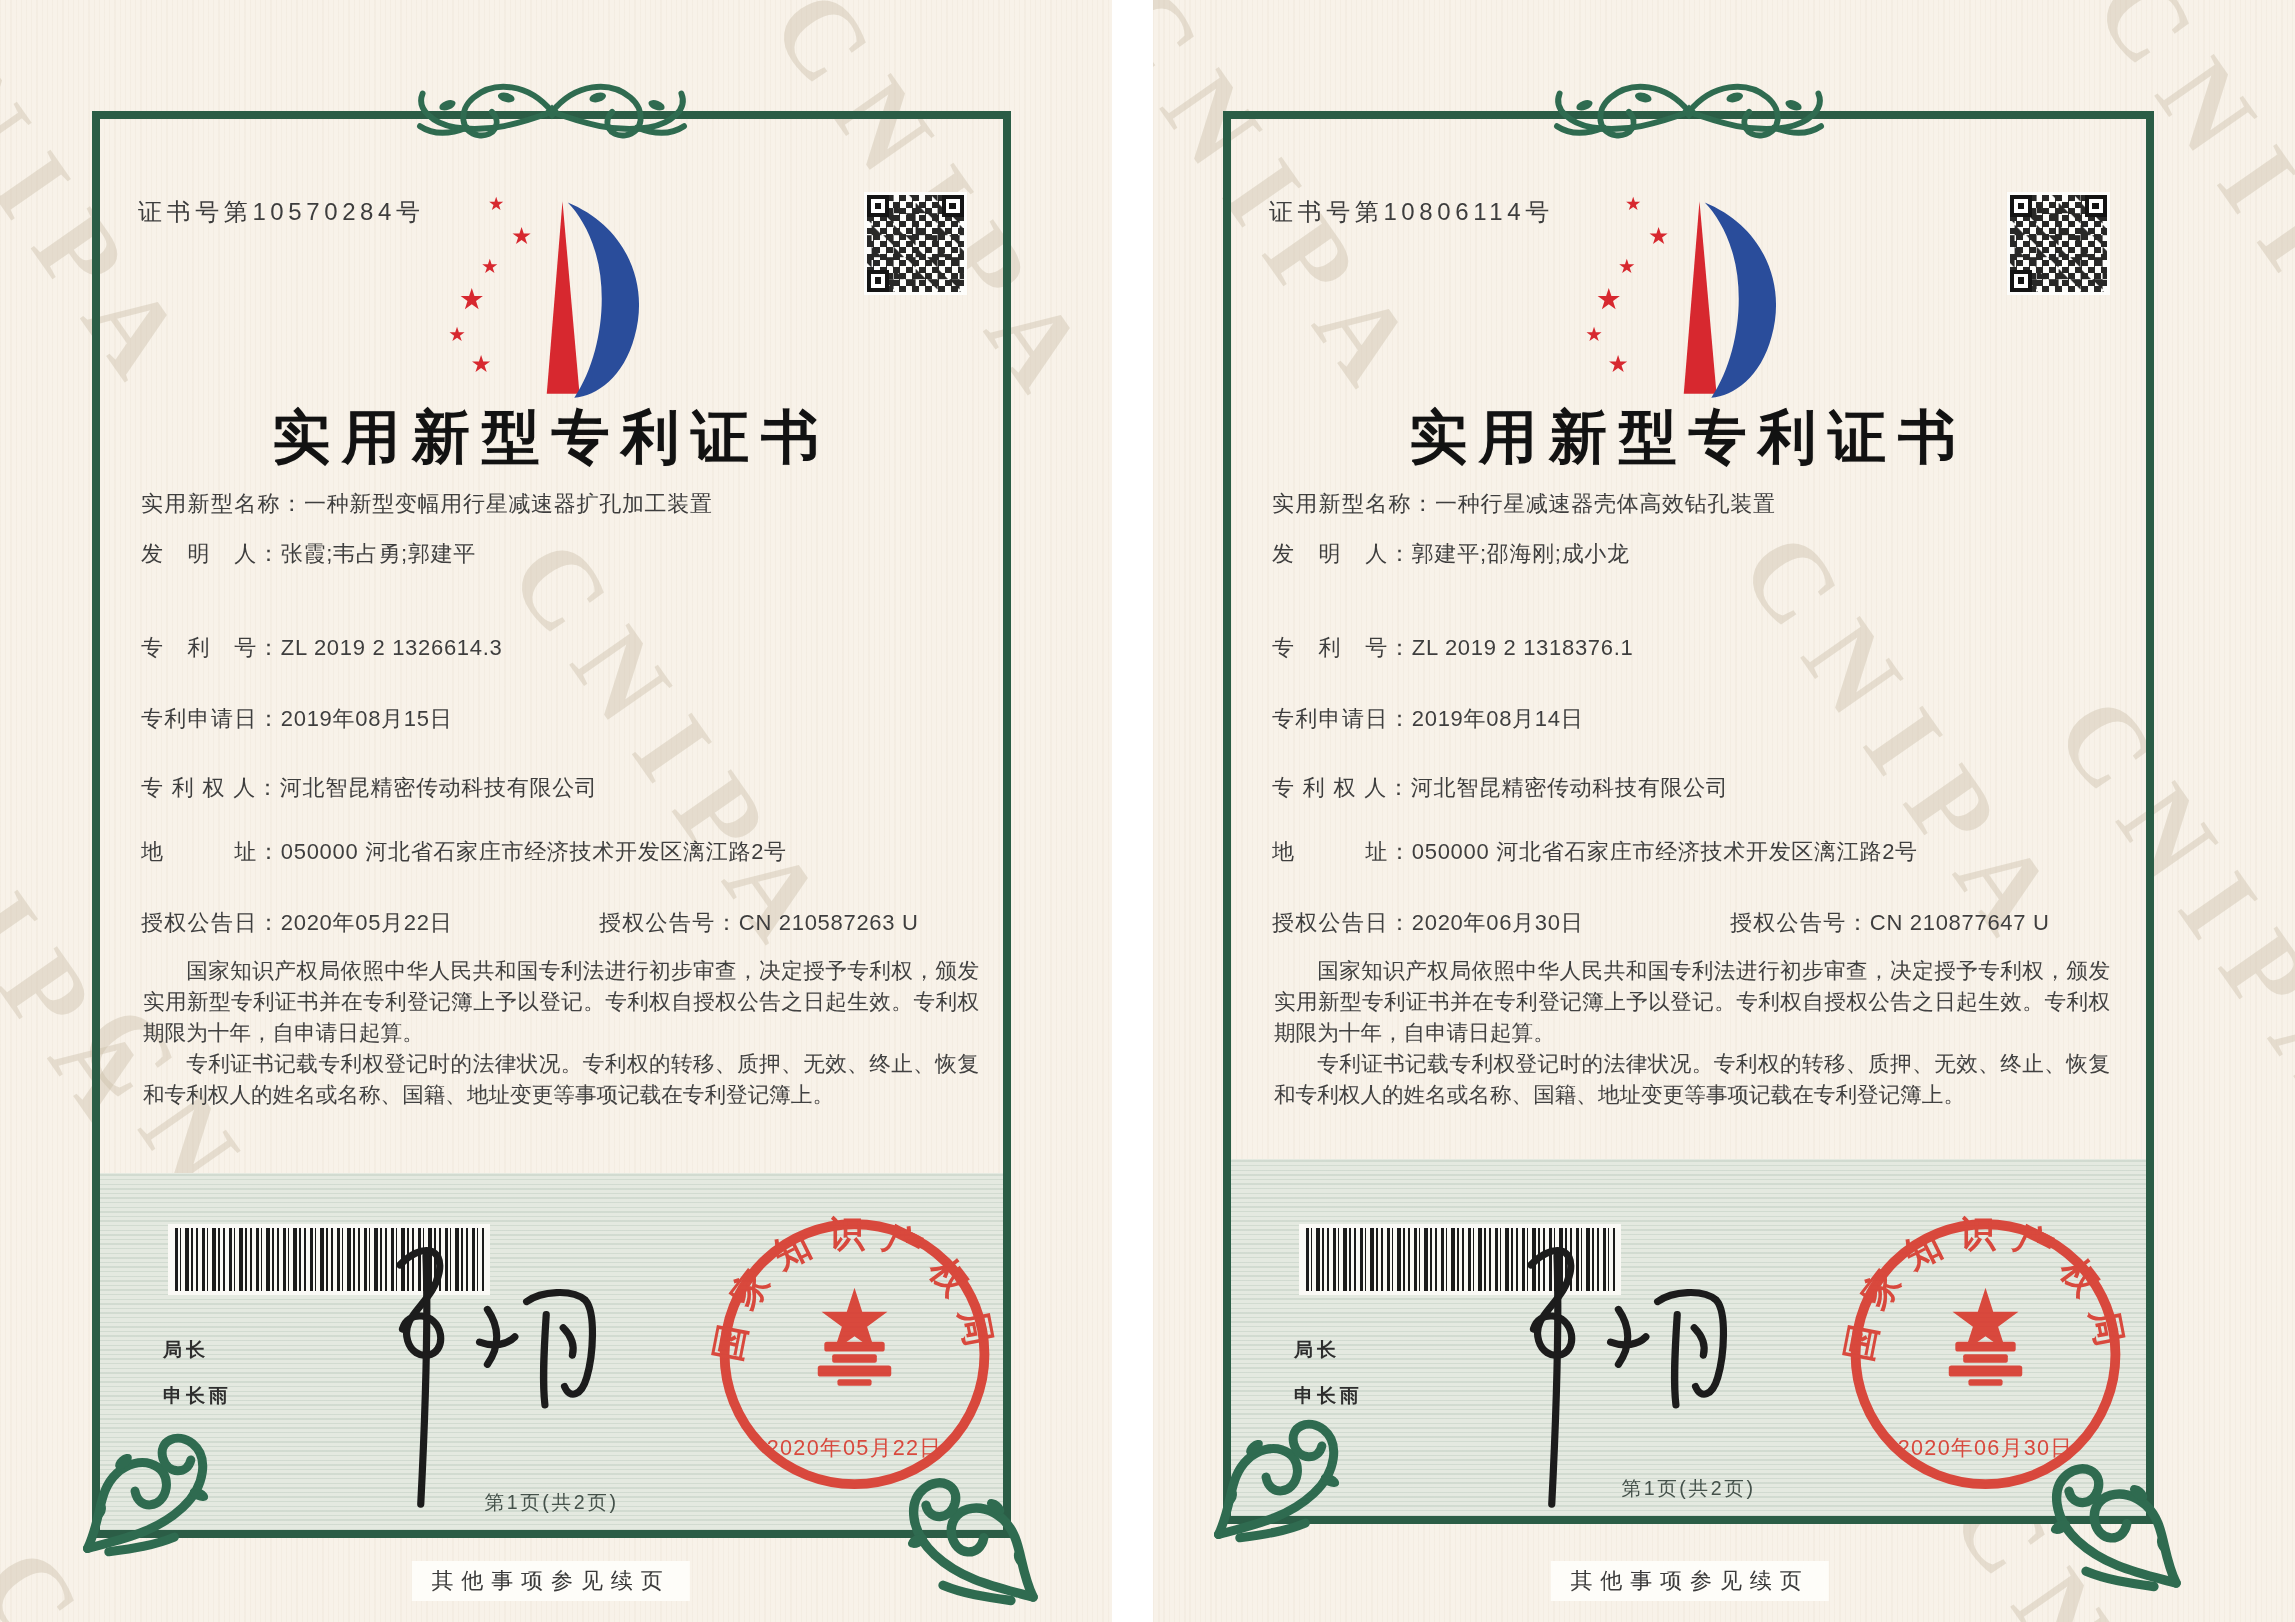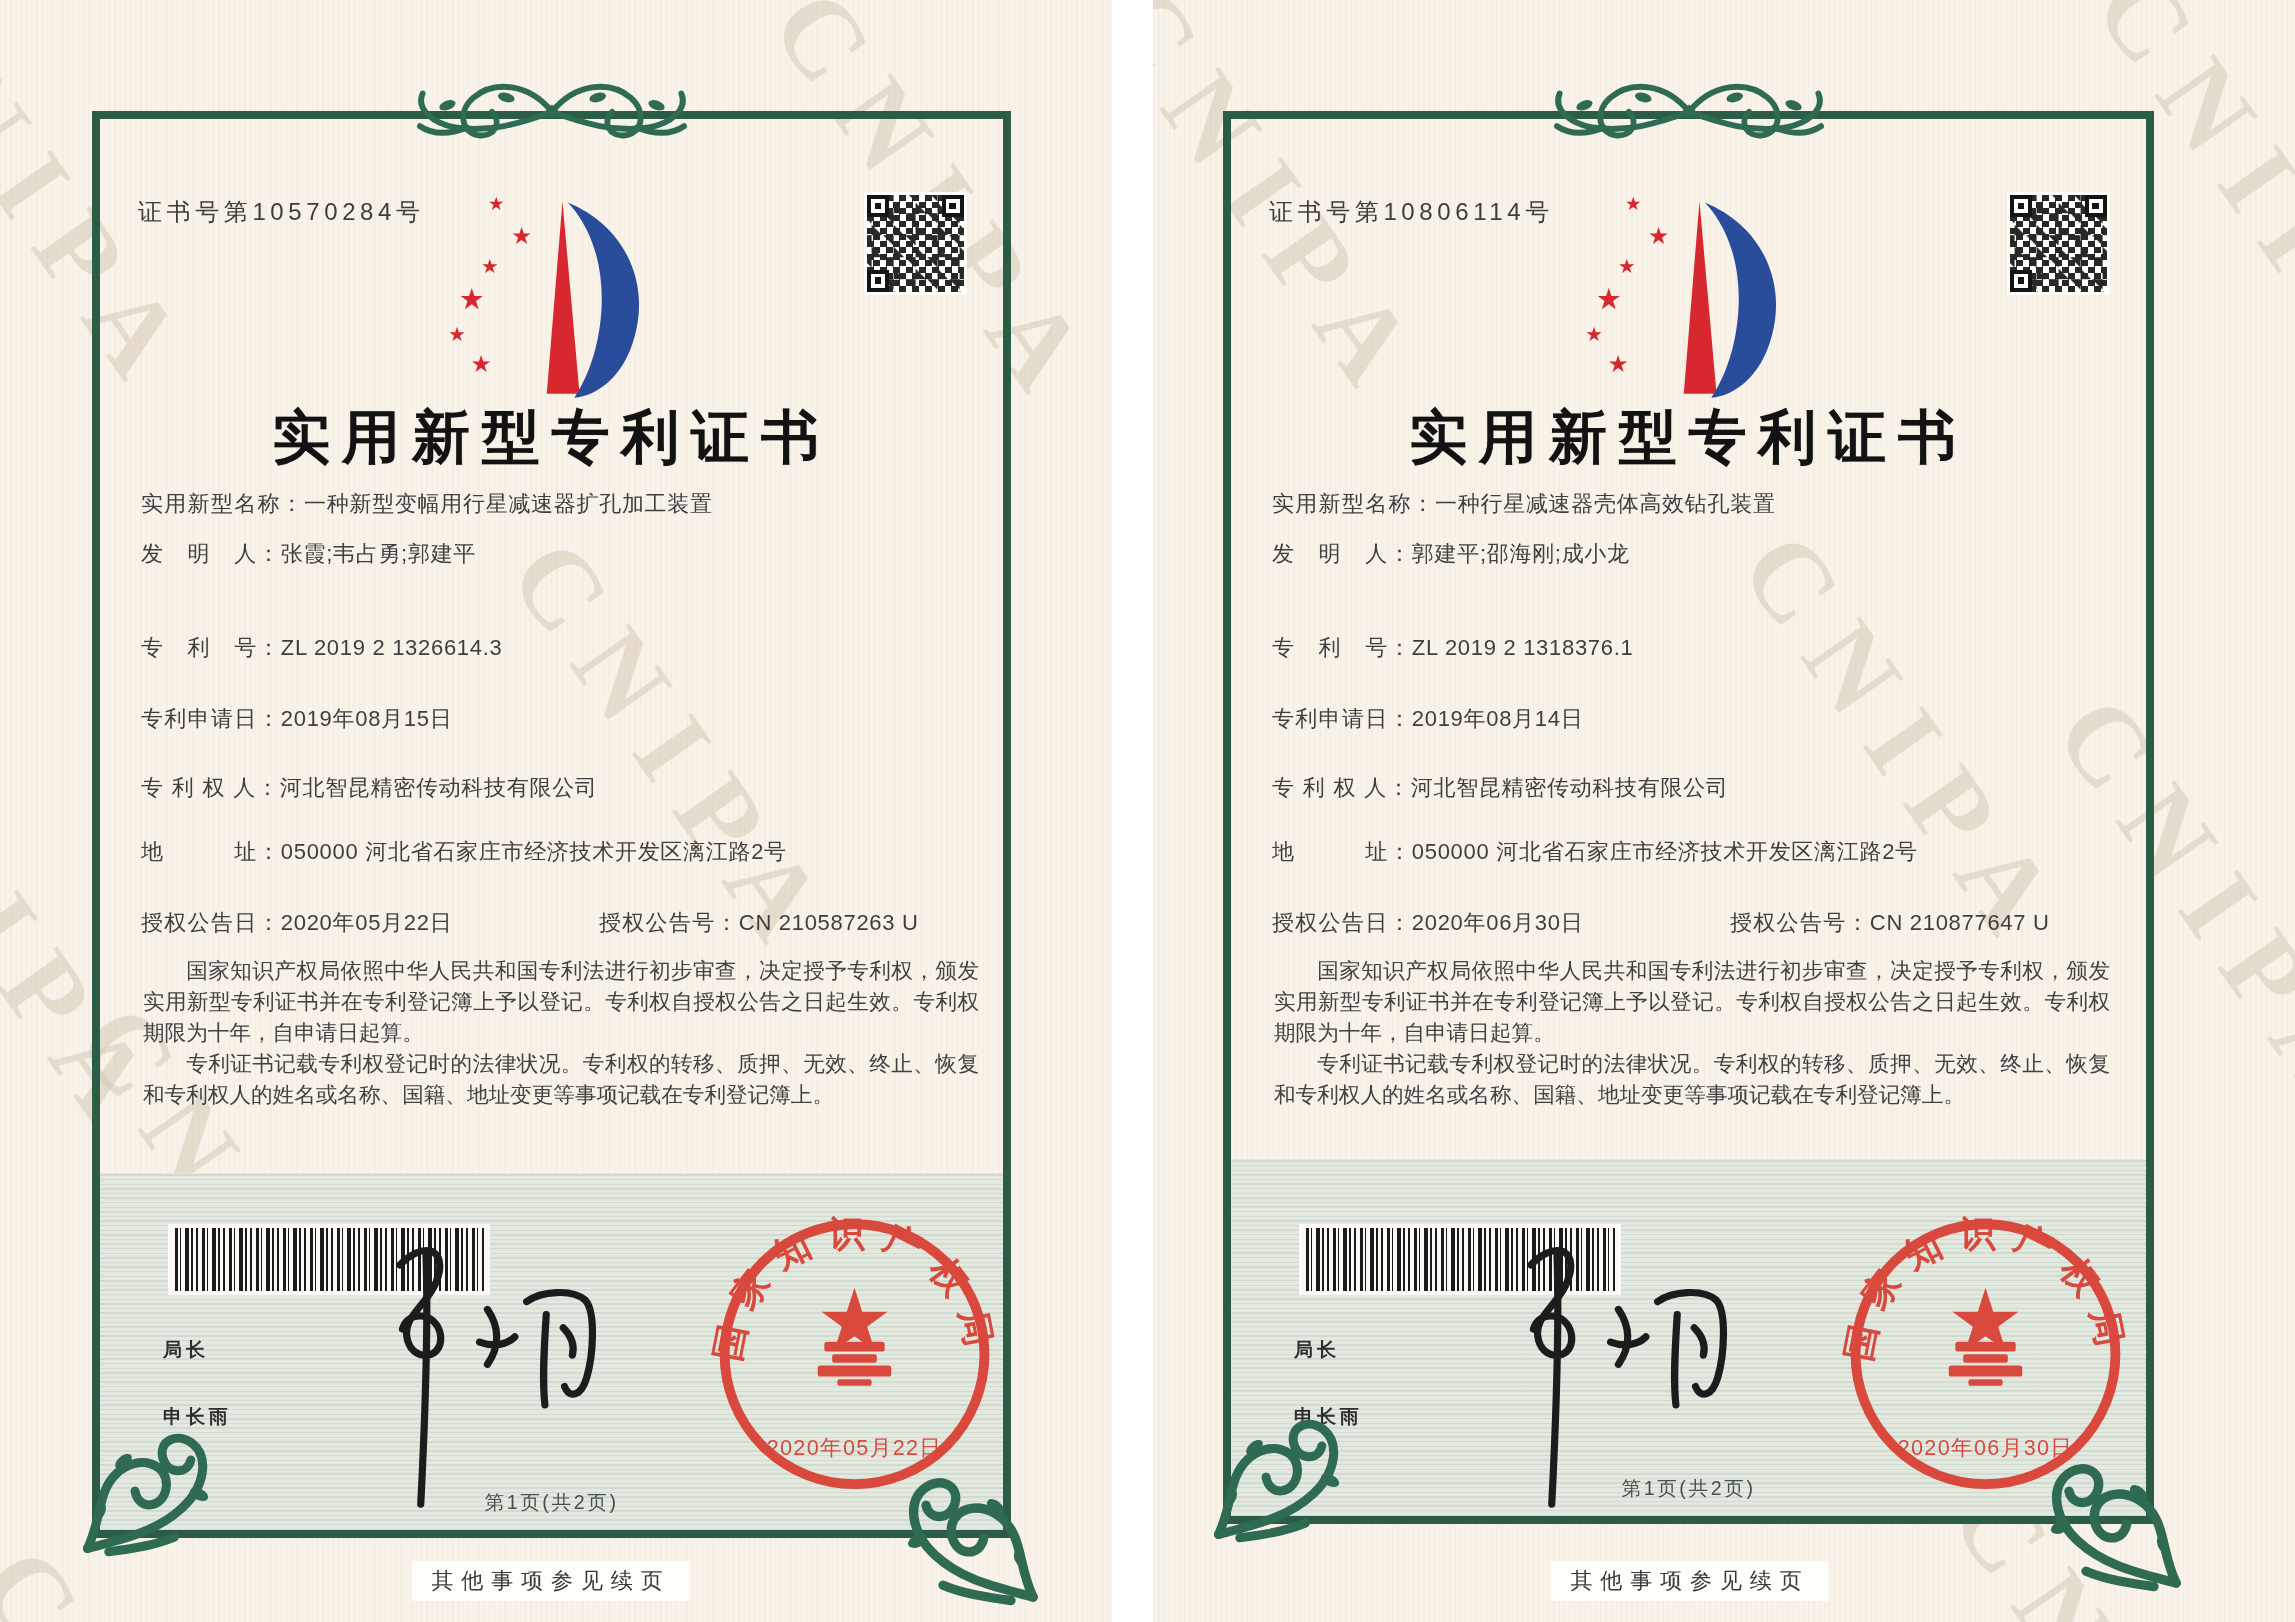--- a/index.html
+++ b/index.html
@@ -97,21 +97,21 @@
     width:100%;height:100%;
     background:repeating-linear-gradient(90deg,
       #1b1b1b 0 2.6px, rgba(0,0,0,0) 2.6px 4.6px,
       #1b1b1b 4.6px 5.9px,  rgba(0,0,0,0) 5.9px 9.8px,
       #1b1b1b 9.8px 14.4px, rgba(0,0,0,0) 14.4px 16.4px,
       #1b1b1b 16.4px 17.7px, rgba(0,0,0,0) 17.7px 21px,
       #1b1b1b 21px 23px, rgba(0,0,0,0) 23px 27px);
   }
 
   .officer{position:absolute;left:63px;top:1218px;z-index:3;font-size:19px;font-weight:bold;color:#2e2e2e;letter-spacing:3.9px;}
-  .officer .name{display:block;margin-top:41px;}
+  .officer .name{display:block;margin-top:20px;}
 
   .signature{position:absolute;left:216px;top:1112px;width:301px;height:281px;z-index:4;}
 
   .seal{position:absolute;left:597px;top:1081px;width:315px;height:315px;z-index:5;opacity:.9;}
 
   .pagenum{
     position:absolute;left:0;right:0;bottom:14.4px;text-align:center;
     font-size:19.6px;color:#44514a;letter-spacing:2.6px;z-index:3;
   }
 

